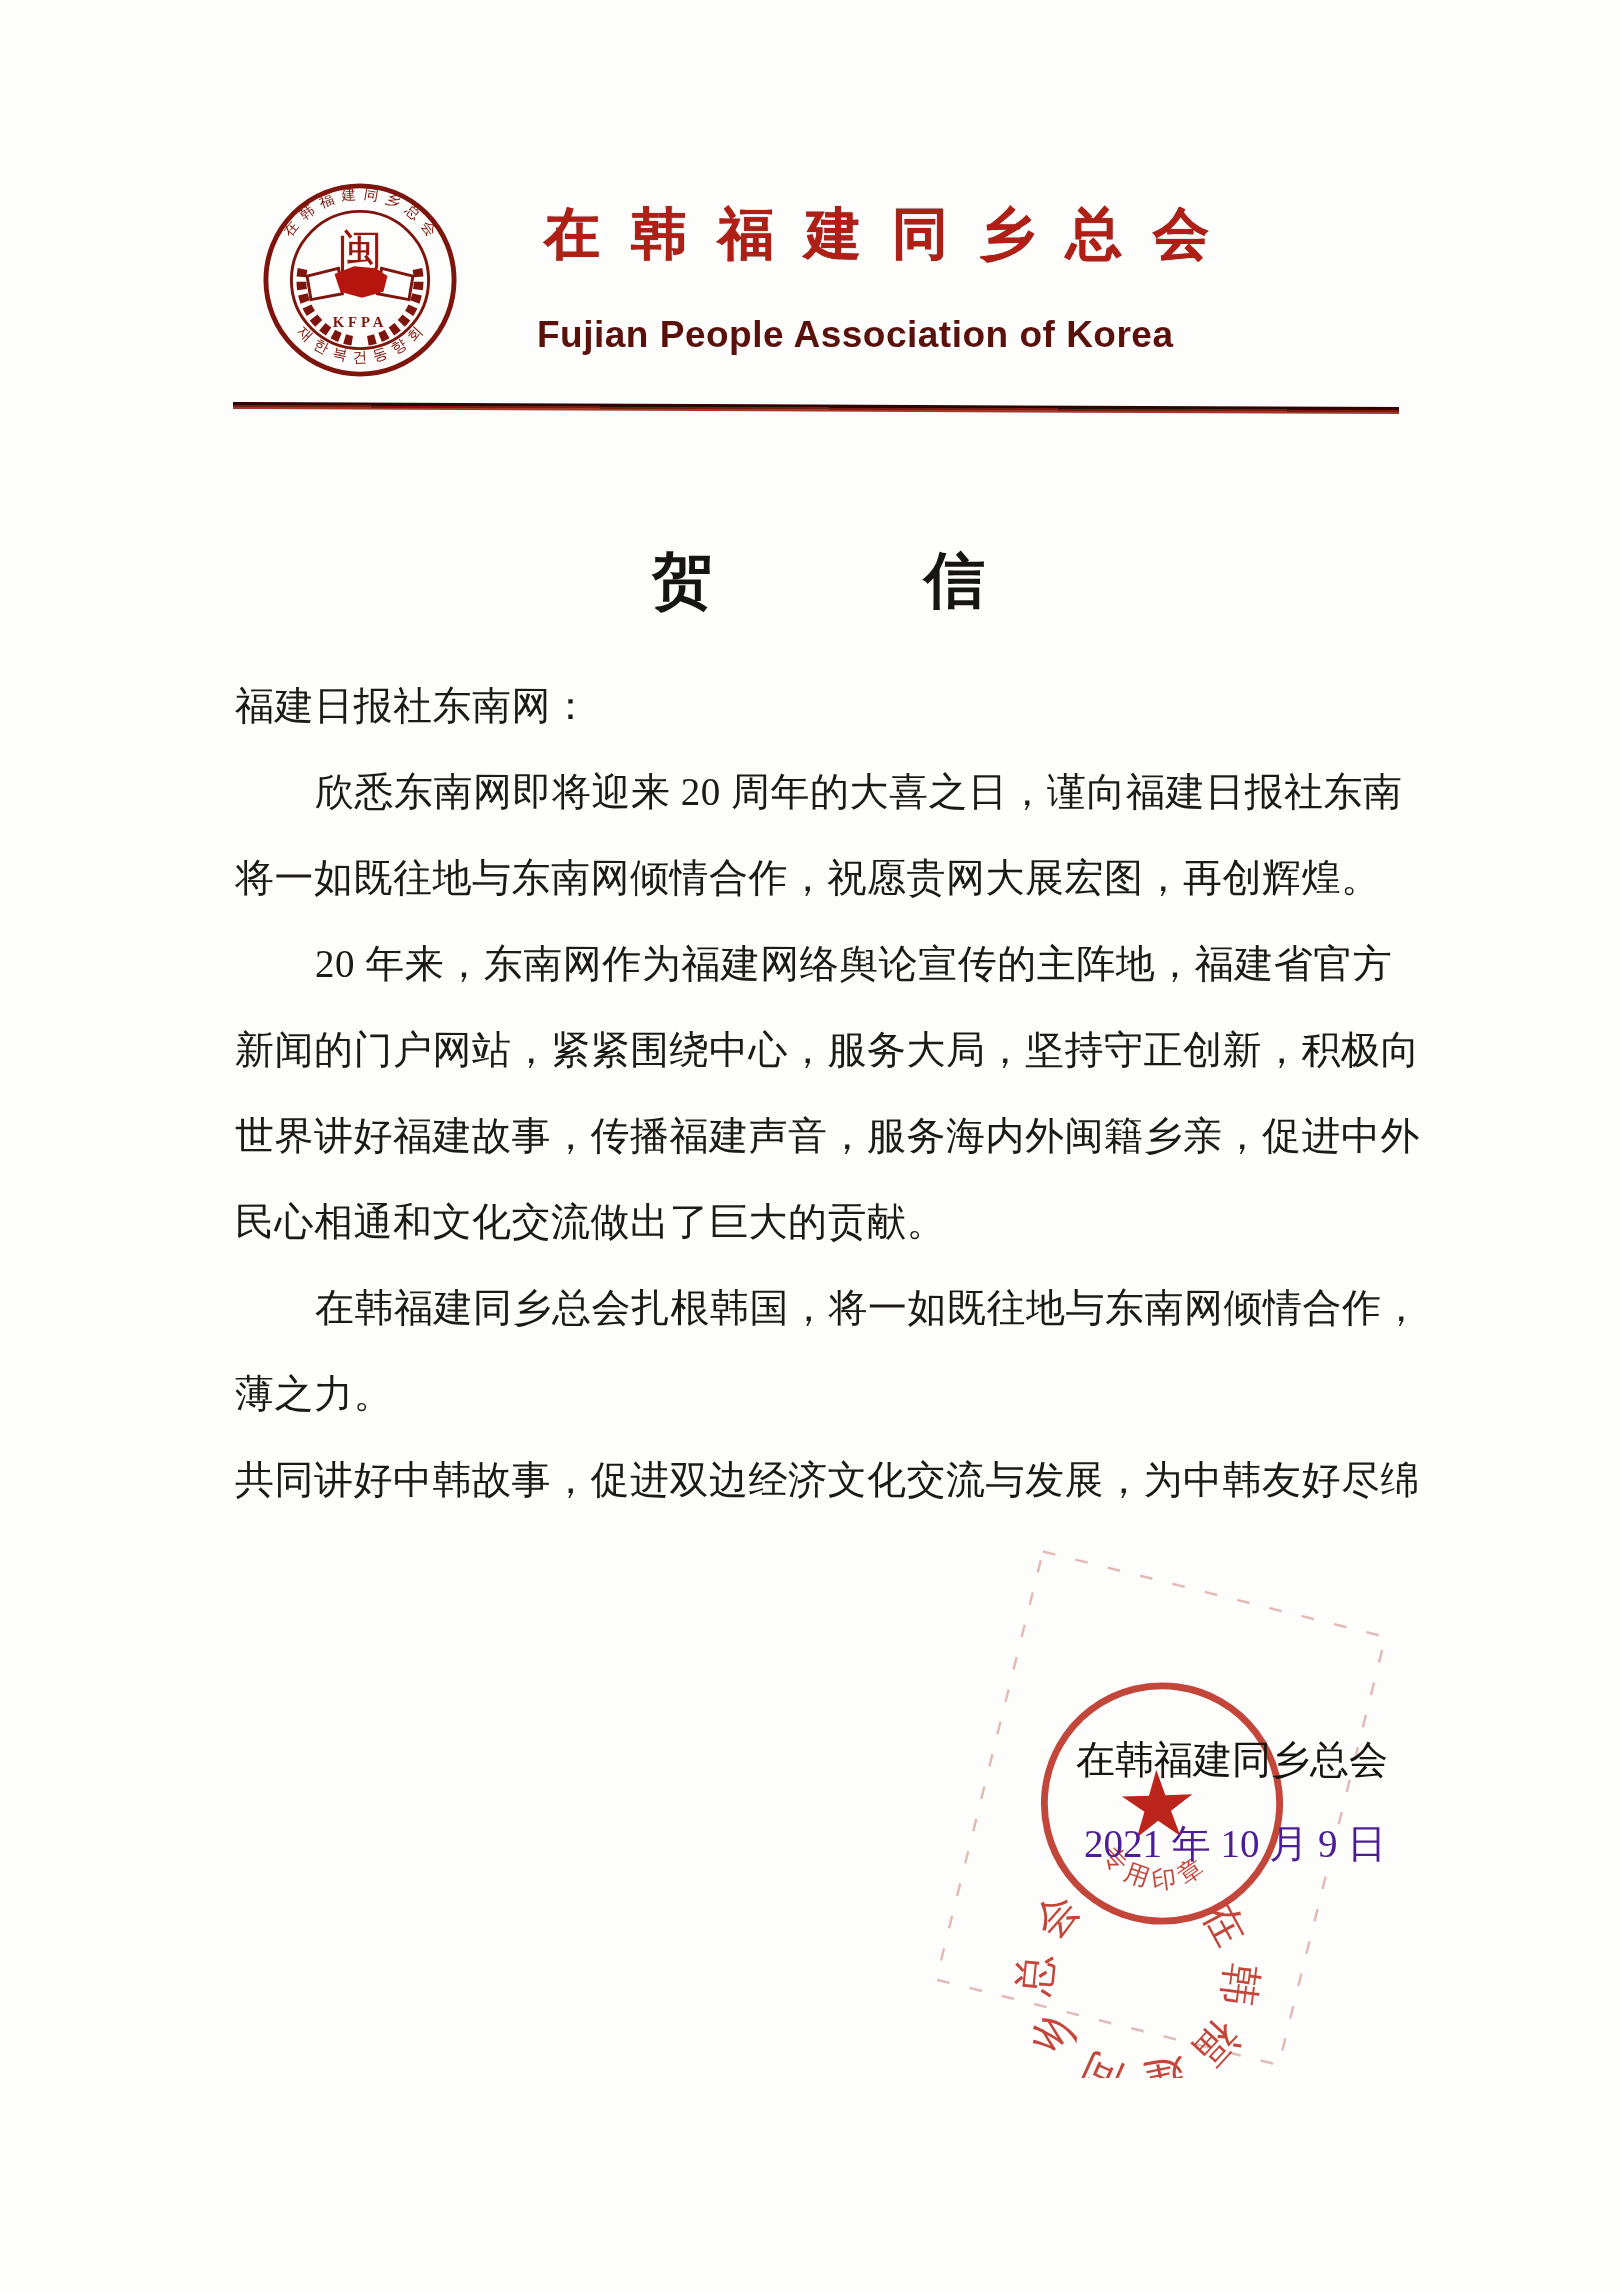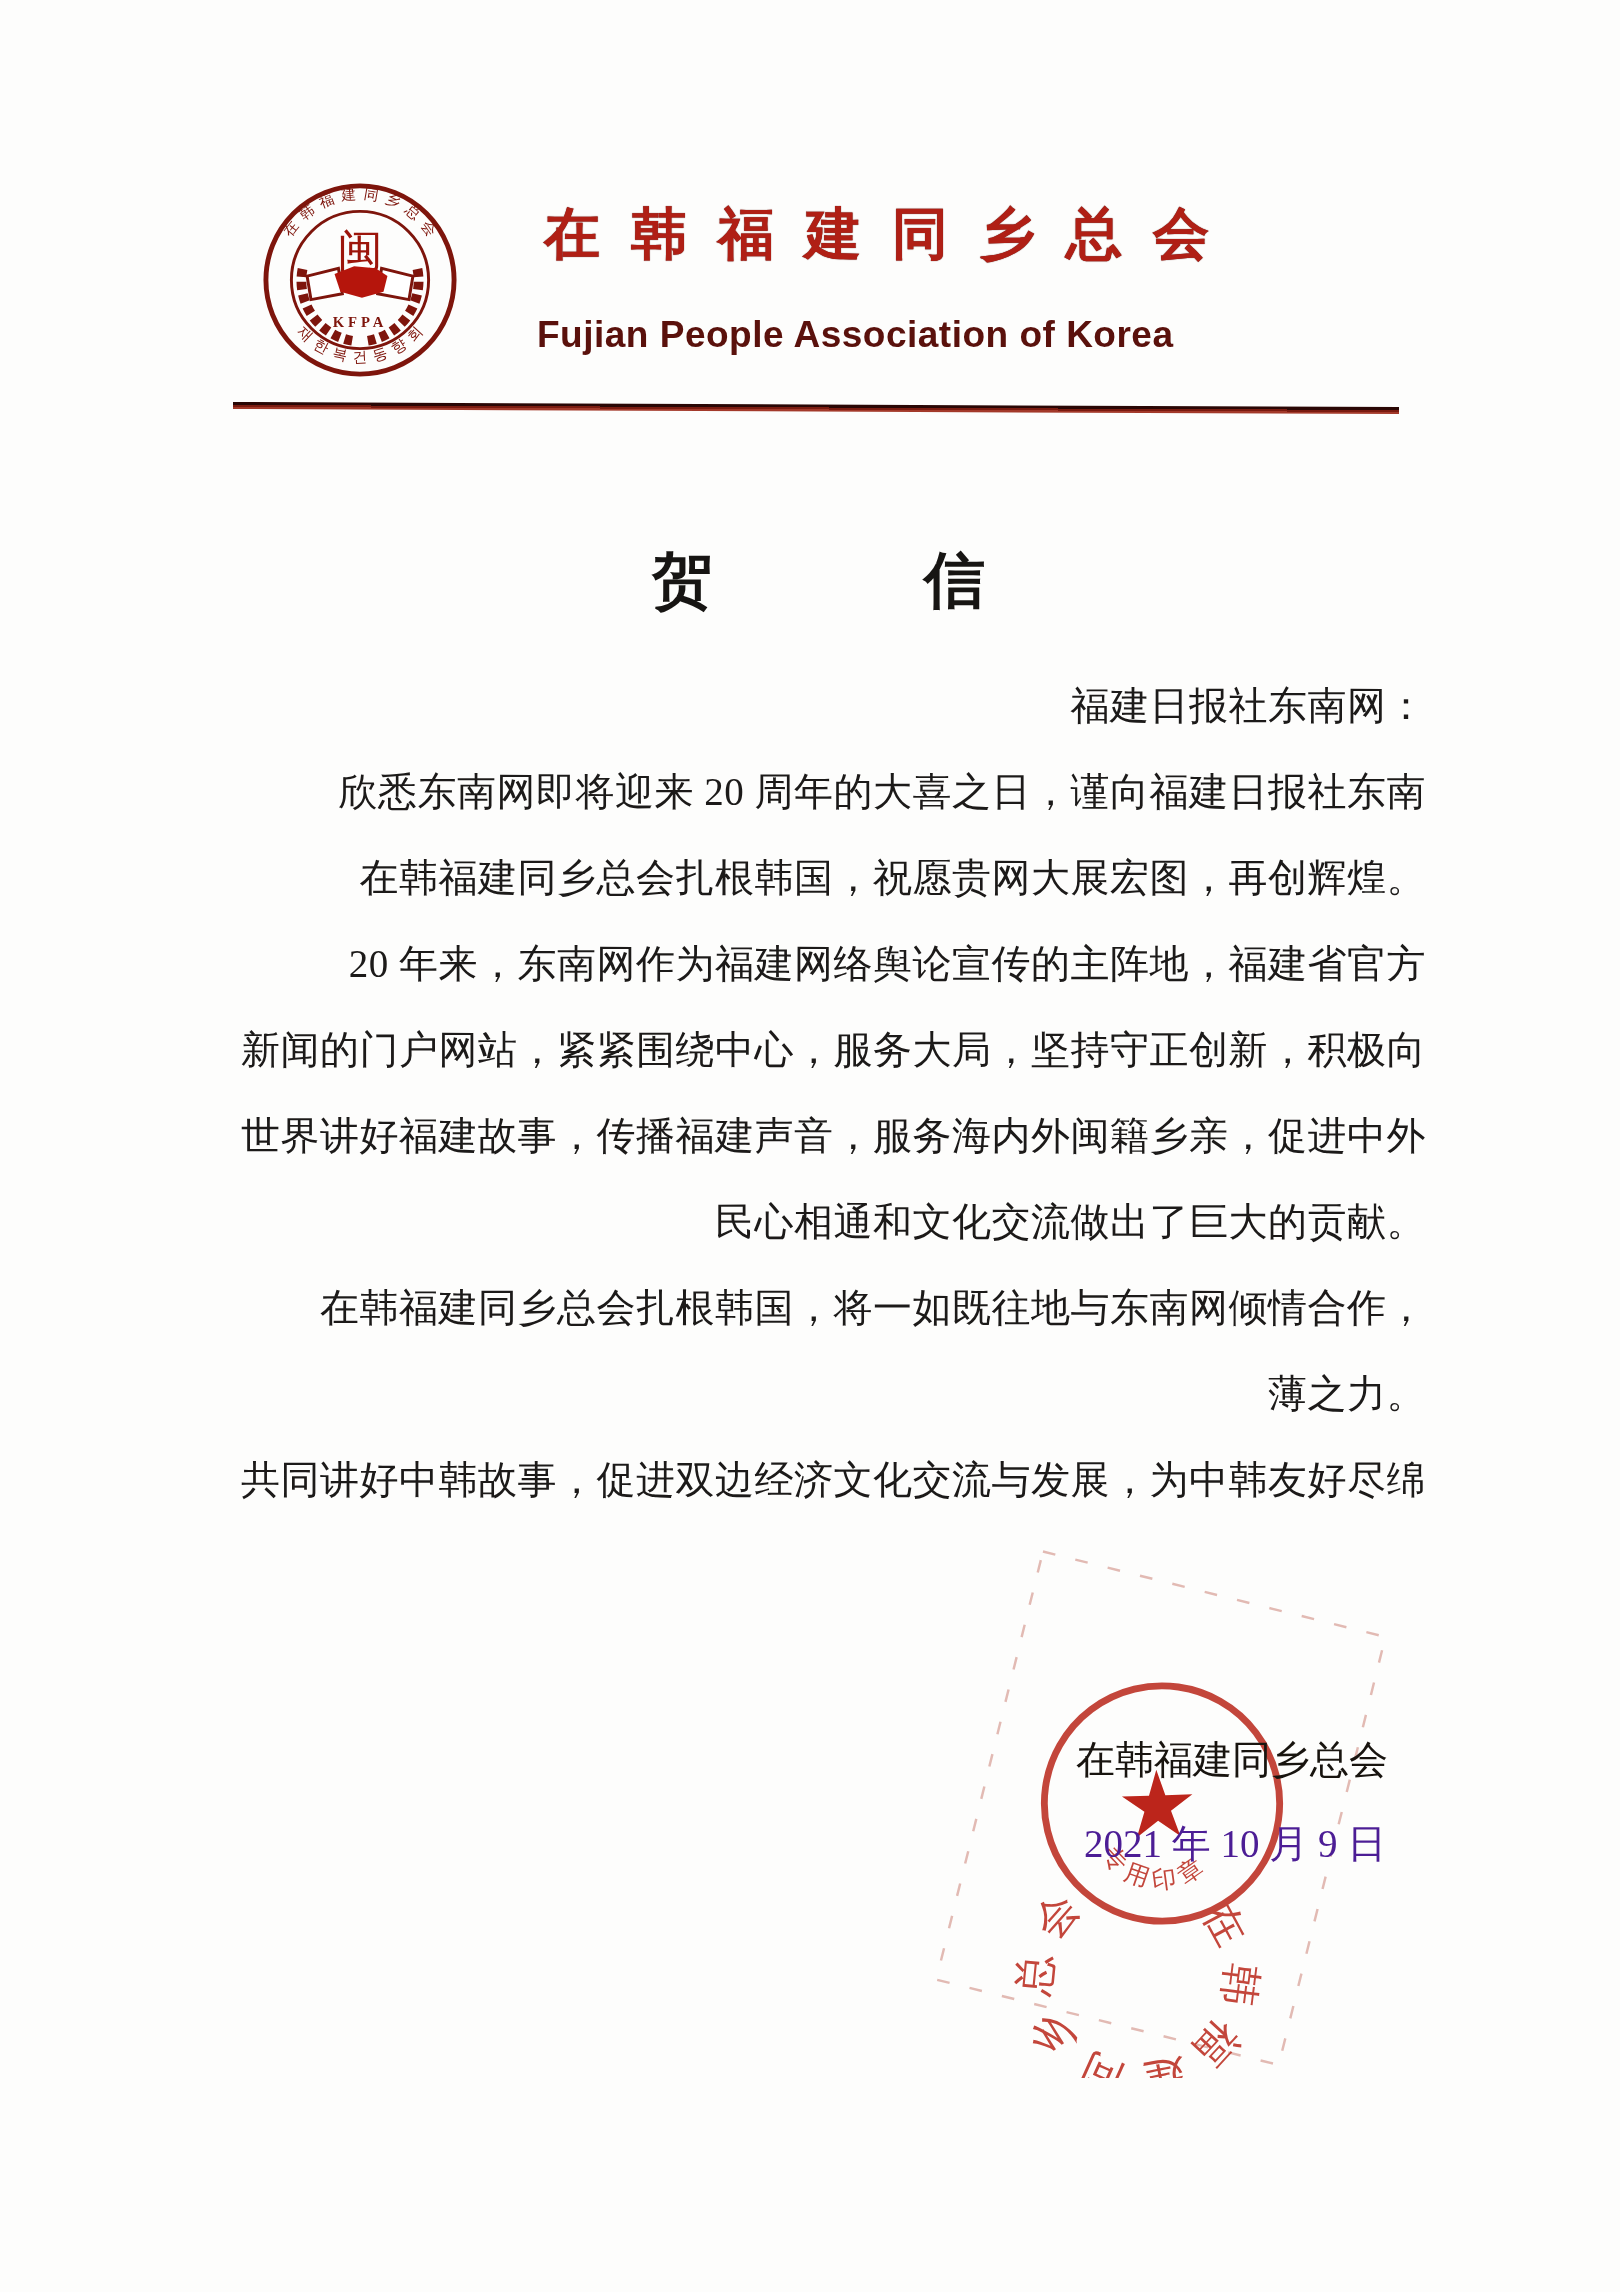--- a/index.html
+++ b/index.html
@@ -46,21 +46,20 @@
   .title{
     position:absolute;left:652px;top:547px;
     display:flex;gap:211px;
     font-size:61px;font-weight:700;line-height:1.1;
     color:#171513;white-space:nowrap;
   }
   .lines{
     position:absolute;left:235px;top:663px;width:1191px;
     font-size:39px;line-height:86px;letter-spacing:0.5px;
     color:var(--ink);
-    text-align:right;
   }
   .line{white-space:nowrap;height:86px;}
   .line.indent{padding-left:80px;}
   
   .sig-org{
     position:absolute;left:1076px;top:1737px;
     font-size:39px;line-height:1.2;white-space:nowrap;
     color:#18140f;z-index:3;
   }
   .sig-date{
@@ -117,21 +116,21 @@
       <span>贺</span>
       <span>信</span>
     </div>
 
     <div class="lines">
 
         <div class="line">福建日报社东南网：</div>
 
         <div class="line indent">欣悉东南网即将迎来 20 周年的大喜之日，谨向福建日报社东南</div>
 
-        <div class="line">在韩福建同乡总会扎根韩国，祝愿贵网大展宏图，再创辉煌。</div>
+        <div class="line">将一如既往地与东南网倾情合作，祝愿贵网大展宏图，再创辉煌。</div>
 
         <div class="line indent">20 年来，东南网作为福建网络舆论宣传的主阵地，福建省官方</div>
 
         <div class="line">新闻的门户网站，紧紧围绕中心，服务大局，坚持守正创新，积极向</div>
 
         <div class="line">世界讲好福建故事，传播福建声音，服务海内外闽籍乡亲，促进中外</div>
 
         <div class="line">民心相通和文化交流做出了巨大的贡献。</div>
 
         <div class="line indent">在韩福建同乡总会扎根韩国，将一如既往地与东南网倾情合作，</div>

